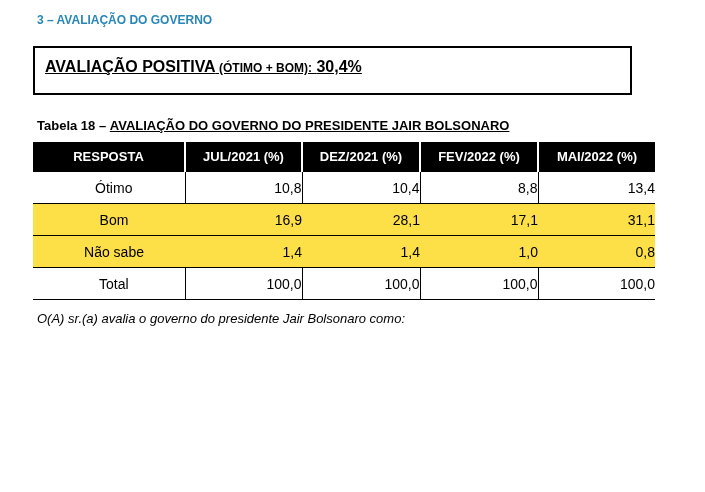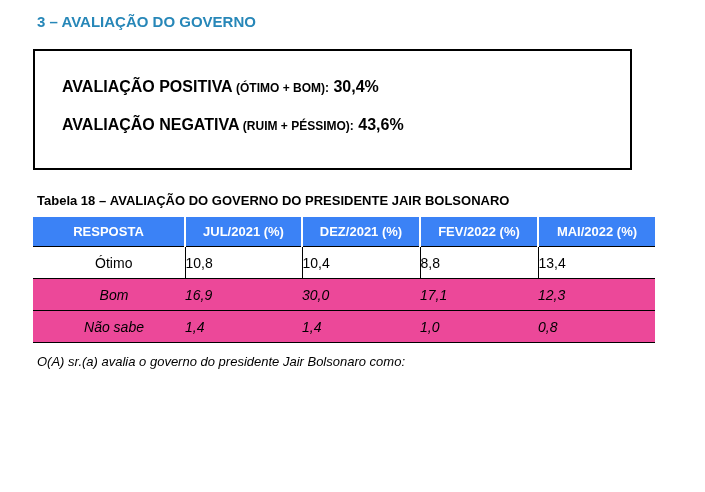--- a/index.html
+++ b/index.html
@@ -6,87 +6,86 @@
   body{
     width:705px;height:492px;
     background:#ffffff;
     font-family:"Liberation Sans", sans-serif;
     color:#000;
     overflow:hidden;
     position:relative;
   }
   .page-title{
     margin:13px 0 0 37px;
-    font-size:15px;
+    font-size:12px;
     font-weight:bold;
     color:#2787B8;
     letter-spacing:0px;
   }
   .summary-box{
     margin:19px 0 0 33px;
     width:575px;
     border:2px solid #000;
     padding:9px 10px 15px 10px;
   }
-  .summary-line{margin:17px;line-height:20px;white-space:nowrap;}
+  .summary-line{margin:0;line-height:20px;white-space:nowrap;text-decoration:underline;}
   .summary-line + .summary-line{margin-top:13px;}
   .sum-big{font-size:16px;font-weight:bold;}
   .sum-small{font-size:12px;font-weight:bold;}
   .table-caption{
     margin:23px 0 0 37px;
     font-size:13px;
   }
   .caption-prefix{font-weight:bold;}
-  .caption-title{font-weight:bold;}
+  .caption-title{font-weight:bold;text-decoration:underline;}
   table.gov-table{
     margin:9px 0 0 33px;
     width:622px;
     border-collapse:collapse;
     table-layout:fixed;
   }
   .gov-table th{
-    background:#3b82f6;
+    background:#000000;
     color:#fff;
     font-size:13px;
     font-weight:bold;
     height:29px;
     text-align:center;
     vertical-align:middle;
     border-bottom:1px solid #000;
     padding:0;
   }
   .gov-table th + th{border-left:2px solid #ffffff;}
   .gov-table td{
     font-size:14px;
     height:31px;
     vertical-align:middle;
     border-bottom:1px solid #000;
     padding:0;
-    text-align:left;
+    text-align:right;
   }
   .gov-table td.row-label{
     text-align:center;
     padding-left:10px;
   }
-  .gov-table tr.stripe td{background:#ec4899;font-style:italic;}
+  .gov-table tr.stripe td{background:#fde047;}
   .gov-table tr:not(.stripe) td + td{border-left:1px solid #000;}
   .footnote{
     margin:11px 0 15px 37px;
     font-size:13px;
     font-style:italic;
   }
 </style>
 </head>
 <body>
 
 <div class="page-title">3 – AVALIAÇÃO DO GOVERNO</div>
 
 <div class="summary-box">
   <p class="summary-line"><span class="sum-big">AVALIAÇÃO POSITIVA</span><span class="sum-small"> </span><span class="sum-small">(ÓTIMO + BOM):</span><span class="sum-big"> </span><span class="sum-big">30,4%</span></p>
-  <p class="summary-line"><span class="sum-big">AVALIAÇÃO NEGATIVA</span><span class="sum-small"> </span><span class="sum-small">(RUIM + PÉSSIMO):</span><span class="sum-big"> </span><span class="sum-big">43,6%</span></p>
 </div>
 
 <div class="table-caption">
   <span class="caption-prefix">Tabela 18 –</span>
   <span class="caption-title">AVALIAÇÃO DO GOVERNO DO PRESIDENTE JAIR BOLSONARO</span>
 </div>
 
 <table class="gov-table">
   <colgroup>
     <col style="width:152px">
@@ -108,27 +107,34 @@
     <tr>
       <td class="row-label">Ótimo</td>
       <td>10,8</td>
       <td>10,4</td>
       <td>8,8</td>
       <td>13,4</td>
     </tr>
     <tr class="stripe">
       <td class="row-label">Bom</td>
       <td>16,9</td>
-      <td>30,0</td>
+      <td>28,1</td>
       <td>17,1</td>
-      <td>12,3</td>
+      <td>31,1</td>
     </tr>
     <tr class="stripe">
       <td class="row-label">Não sabe</td>
       <td>1,4</td>
       <td>1,4</td>
       <td>1,0</td>
       <td>0,8</td>
     </tr>
+    <tr>
+      <td class="row-label">Total</td>
+      <td>100,0</td>
+      <td>100,0</td>
+      <td>100,0</td>
+      <td>100,0</td>
+    </tr>
   </tbody>
 </table>
 
 <div class="footnote">O(A) sr.(a) avalia o governo do presidente Jair Bolsonaro como:</div>
 
 </body></html>

